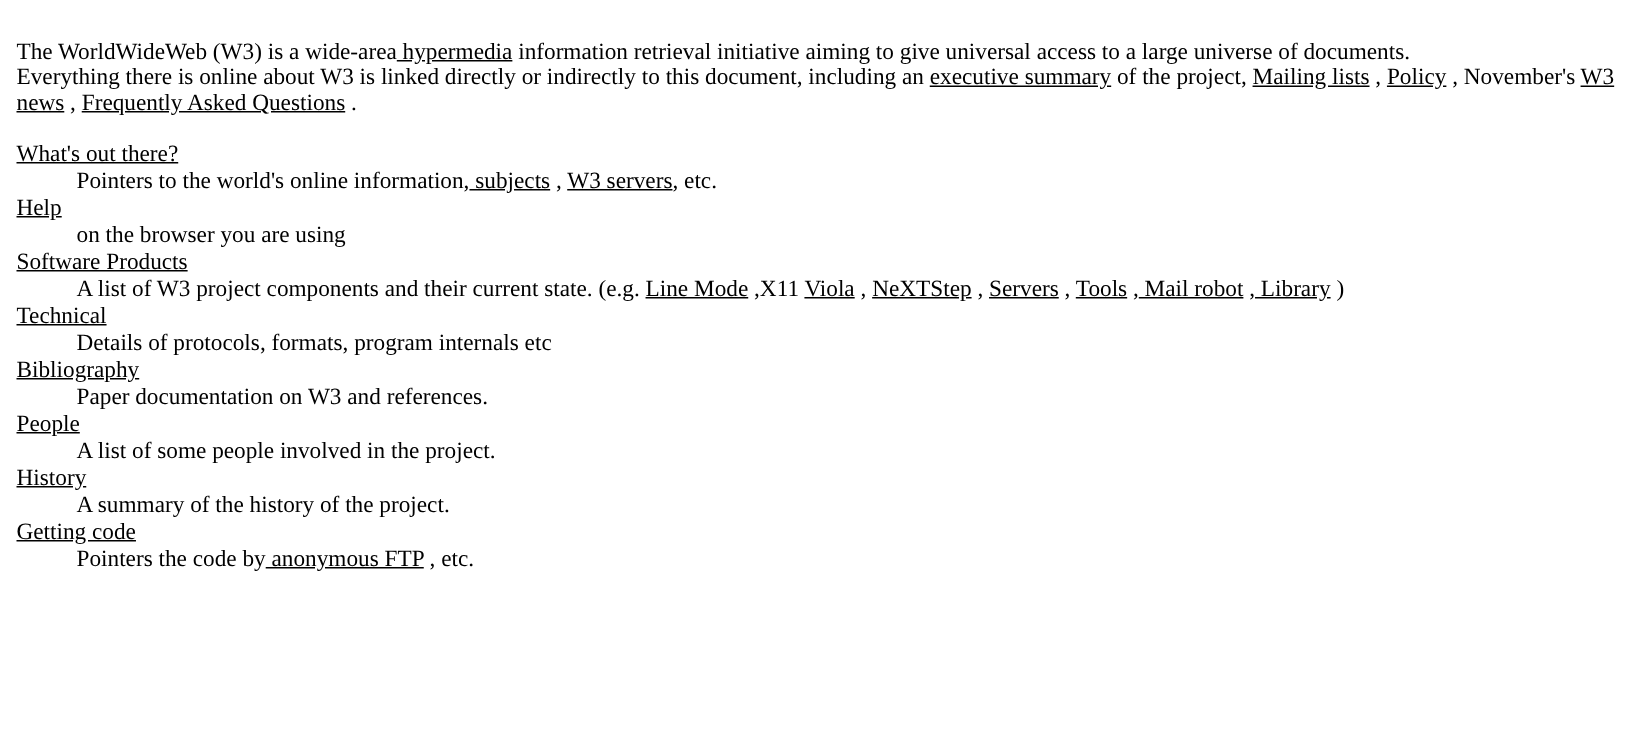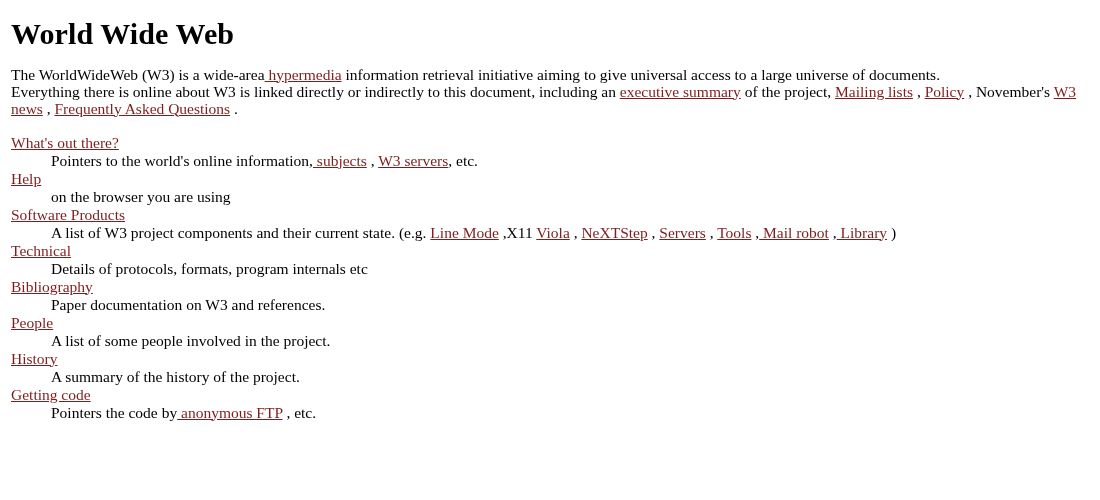--- a/index.html
+++ b/index.html
@@ -31,21 +31,21 @@
     letter-spacing: 0.1px;
   }
   p.para {
     margin: 0 0 0 0;
     padding: 0;
     line-height: 17px;
   }
   p.para.first { margin-top: 16px; }
   p.para.second { }
   a.link, .link {
-    color: #7f1d1d;
+    color: #000000;
     text-decoration: underline;
     cursor: pointer;
   }
   dl.index {
     margin: 17px 0 0 0;
     padding: 0;
   }
   dl.index dt {
     margin: 0;
     padding: 0;
@@ -56,21 +56,20 @@
     padding: 0;
     line-height: 18px;
   }
   .sp { white-space: pre; }
 </style>
 </head>
 <body>
 
 <div class="page">
 
-  <h1 class="page-title">World Wide Web</h1>
 
   <p class="para first"><span class="sp">The WorldWideWeb (W3) is a wide-area</span><a class="link" href="#"> hypermedia</a><span class="sp"> information retrieval initiative aiming to give universal access to a large universe of documents.</span></p>
 
   <p class="para second"><span class="sp">Everything there is online about W3 is linked directly or indirectly to this document, including an </span><a class="link" href="#">executive summary</a><span class="sp"> of the project, </span><a class="link" href="#">Mailing lists</a><span class="sp"> , </span><a class="link" href="#">Policy</a><span class="sp"> , November's </span><a class="link" href="#">W3 news</a><span class="sp"> , </span><a class="link" href="#">Frequently Asked Questions</a><span class="sp"> .</span></p>
 
   <dl class="index" id="index-list">
       <dt><a class="link" href="#">What's out there?</a></dt>
       <dd><span class="sp">Pointers to the world's online information,</span><a class="link" href="#"> subjects</a><span class="sp"> , </span><a class="link" href="#">W3 servers</a><span class="sp">, etc.</span></dd>
       <dt><a class="link" href="#">Help</a></dt>
       <dd><span class="sp">on the browser you are using</span></dd>

